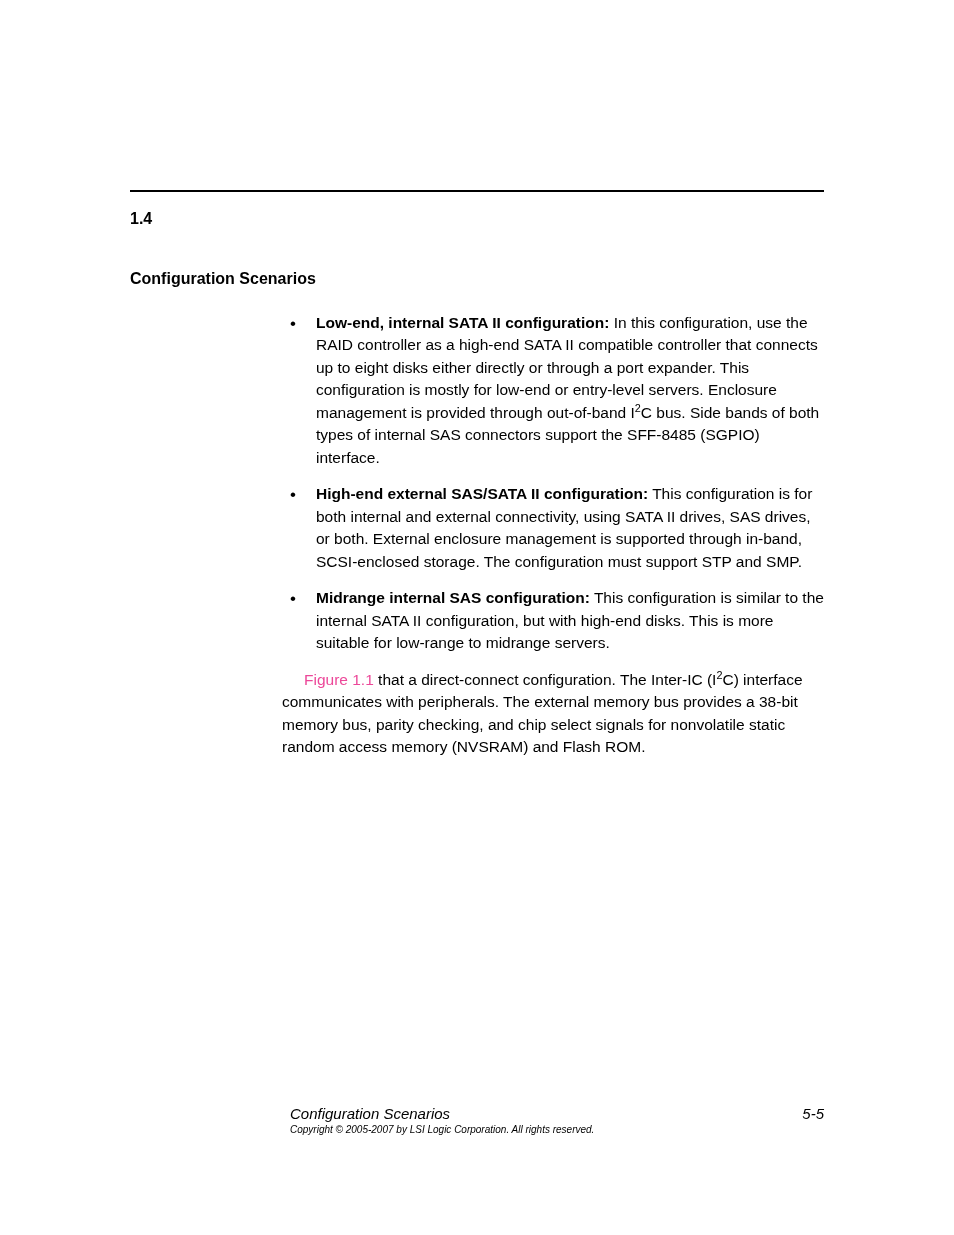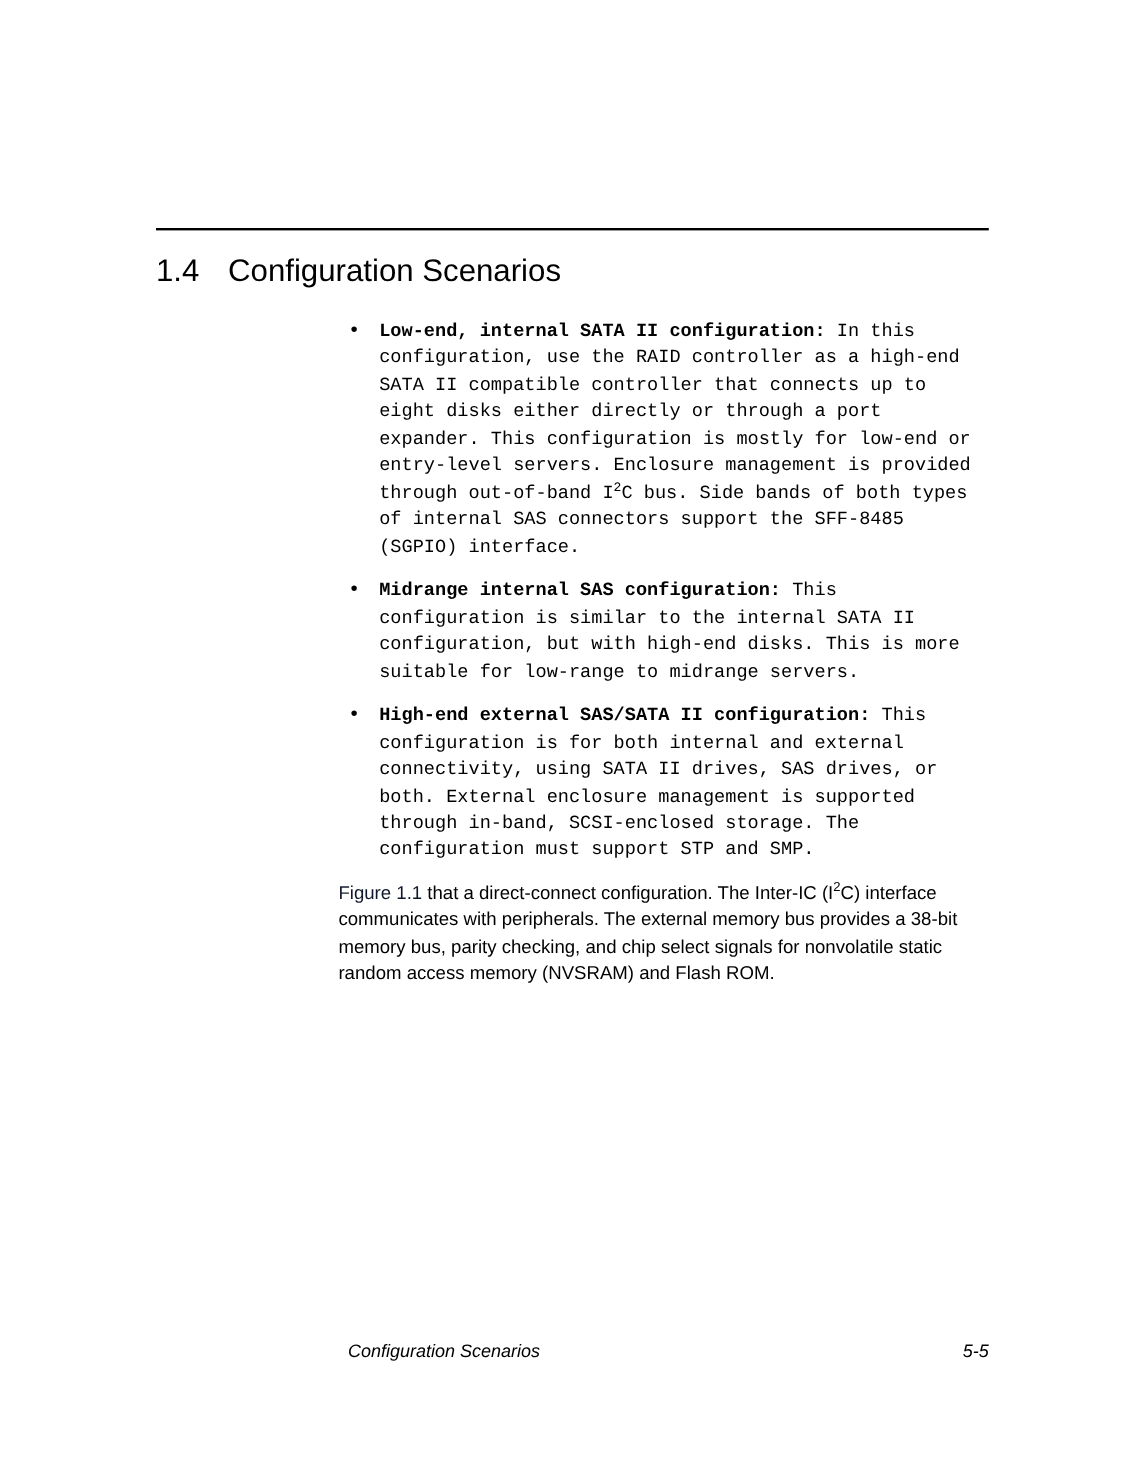--- a/index.html
+++ b/index.html
@@ -14,24 +14,25 @@
     height: 1235px;
     position: relative;
     box-sizing: border-box;
     padding: 190px 130px 0 130px;
   }
   .rule {
     border-top: 2px solid #000;
     margin-bottom: 18px;
   }
   .heading {
-    font-weight: normal;
-    font-size: 26px;
+    font-weight: bold;
+    font-size: 16px;
     margin-bottom: 24px;
     display: flex;
+    flex-direction: column;
   }
   .heading .num {
     width: 60px;
     flex: 0 0 60px;
   }
   .body {
     margin-left: 152px;
     font-size: 15.5px;
     line-height: 1.45;
   }
@@ -40,34 +41,34 @@
   }
   ul.bullets {
     list-style: none;
     padding: 0;
     margin: 0 0 14px 0;
   }
   ul.bullets li {
     position: relative;
     padding-left: 34px;
     margin-bottom: 14px;
-    font-family: Liberation Mono, monospace;
   }
   ul.bullets li::before {
     content: "•";
     position: absolute;
     left: 8px;
     top: 0;
     font-size: 17px;
   }
   .bold {
     font-weight: bold;
   }
   .link {
-    color: #0f172a;
+    color: #ec4899;
+    margin-left: 22px;
   }
   sup {
     font-size: 0.7em;
     vertical-align: super;
     line-height: 0;
   }
   .footer {
     position: absolute;
     left: 290px;
     right: 130px;
@@ -96,31 +97,32 @@
     <span>Configuration Scenarios</span>
   </div>
 
   <div class="body">
 
     <ul class="bullets">
       <li>
         <span class="bold">Low-end, internal SATA II configuration:</span><span> In this configuration, use the RAID controller as a high-end SATA II compatible controller that connects up to eight disks either directly or through a port expander. This configuration is mostly for low-end or entry-level servers. Enclosure management is provided through out-of-band I</span><sup>2</sup><span>C bus. Side bands of both types of internal SAS connectors support the SFF-8485 (SGPIO) interface.</span>
       </li>
       <li>
-        <span class="bold">Midrange internal SAS configuration:</span><span> This configuration is similar to the internal SATA II configuration, but with high-end disks. This is more suitable for low-range to midrange servers.</span>
+        <span class="bold">High-end external SAS/SATA II configuration:</span><span> This configuration is for both internal and external connectivity, using SATA II drives, SAS drives, or both. External enclosure management is supported through in-band, SCSI-enclosed storage. The configuration must support STP and SMP.</span>
       </li>
       <li>
-        <span class="bold">High-end external SAS/SATA II configuration:</span><span> This configuration is for both internal and external connectivity, using SATA II drives, SAS drives, or both. External enclosure management is supported through in-band, SCSI-enclosed storage. The configuration must support STP and SMP.</span>
+        <span class="bold">Midrange internal SAS configuration:</span><span> This configuration is similar to the internal SATA II configuration, but with high-end disks. This is more suitable for low-range to midrange servers.</span>
       </li>
     </ul>
 
     <div class="para">
       <span class="link">Figure 1.1</span><span> that a direct-connect configuration. The Inter-IC (I</span><sup>2</sup><span>C) interface communicates with peripherals. The external memory bus provides a 38-bit memory bus, parity checking, and chip select signals for nonvolatile static random access memory (NVSRAM) and Flash ROM.</span>
     </div>
   </div>
 
   <div class="footer">
     <div class="footer-line">
       <span>Configuration Scenarios</span>
       <span>5-5</span>
     </div>
+    <div class="copyright">Copyright © 2005-2007 by LSI Logic Corporation. All rights reserved.</div>
   </div>
 </div>
 
 </body></html>

